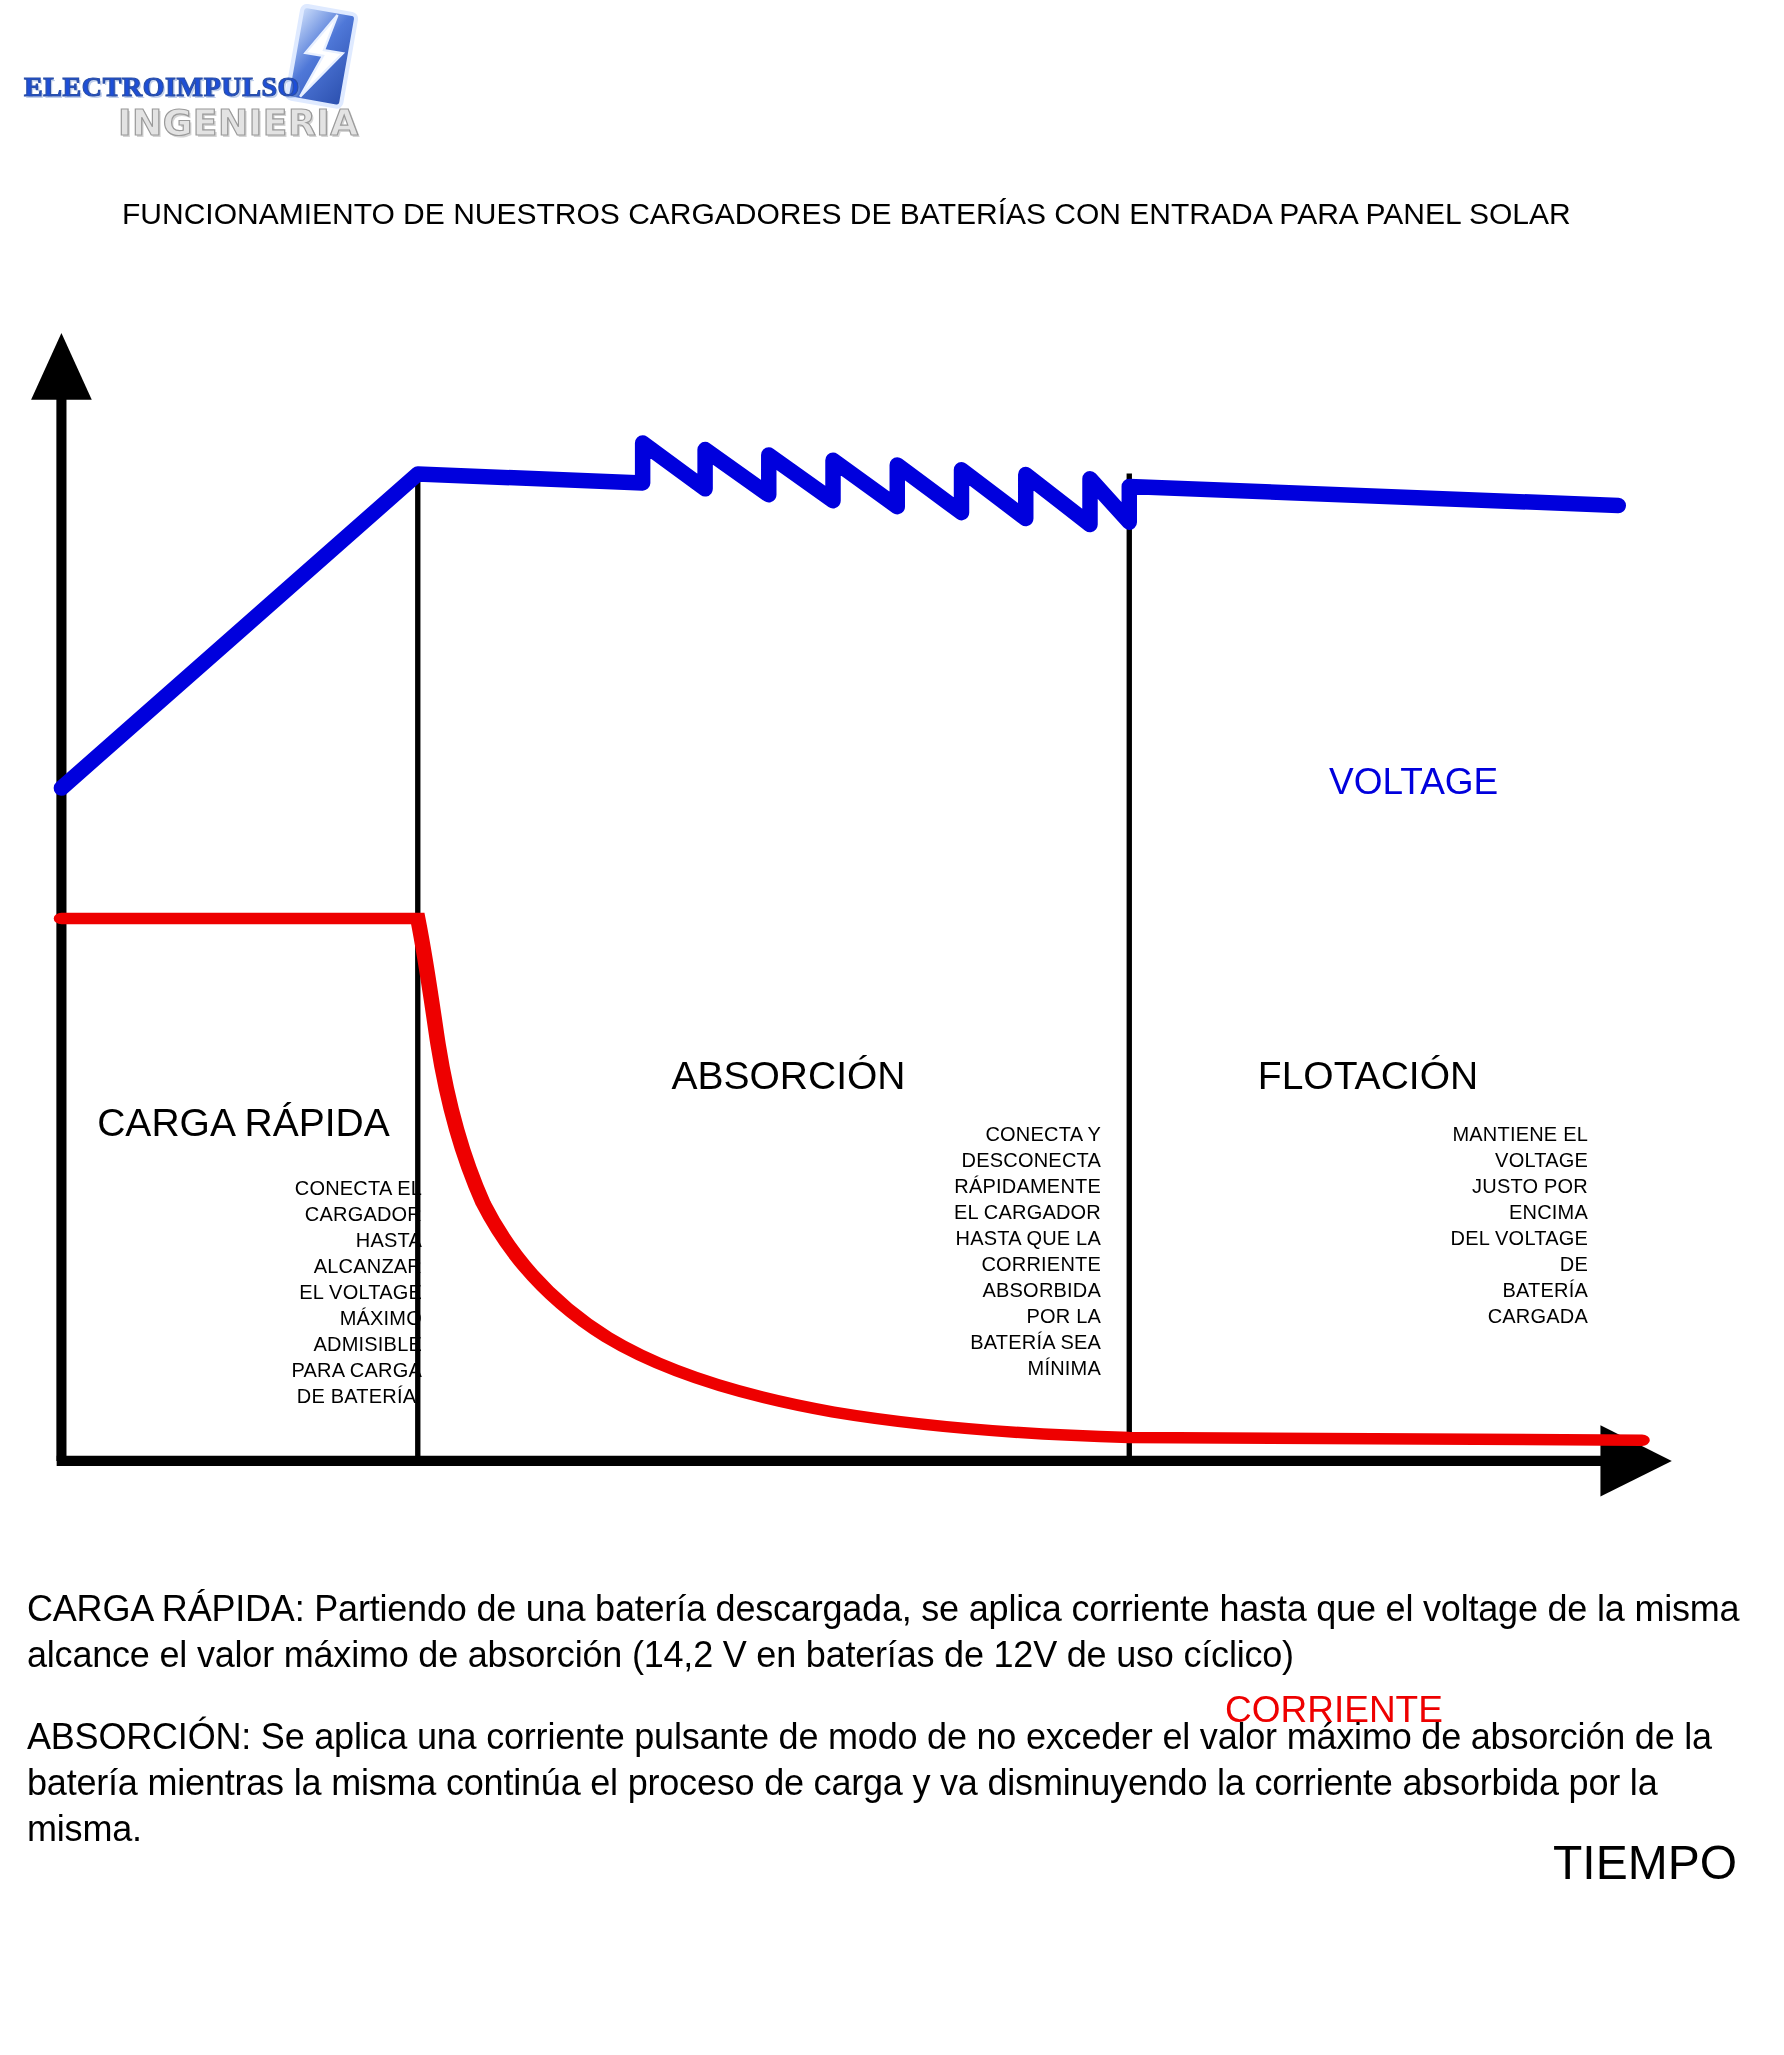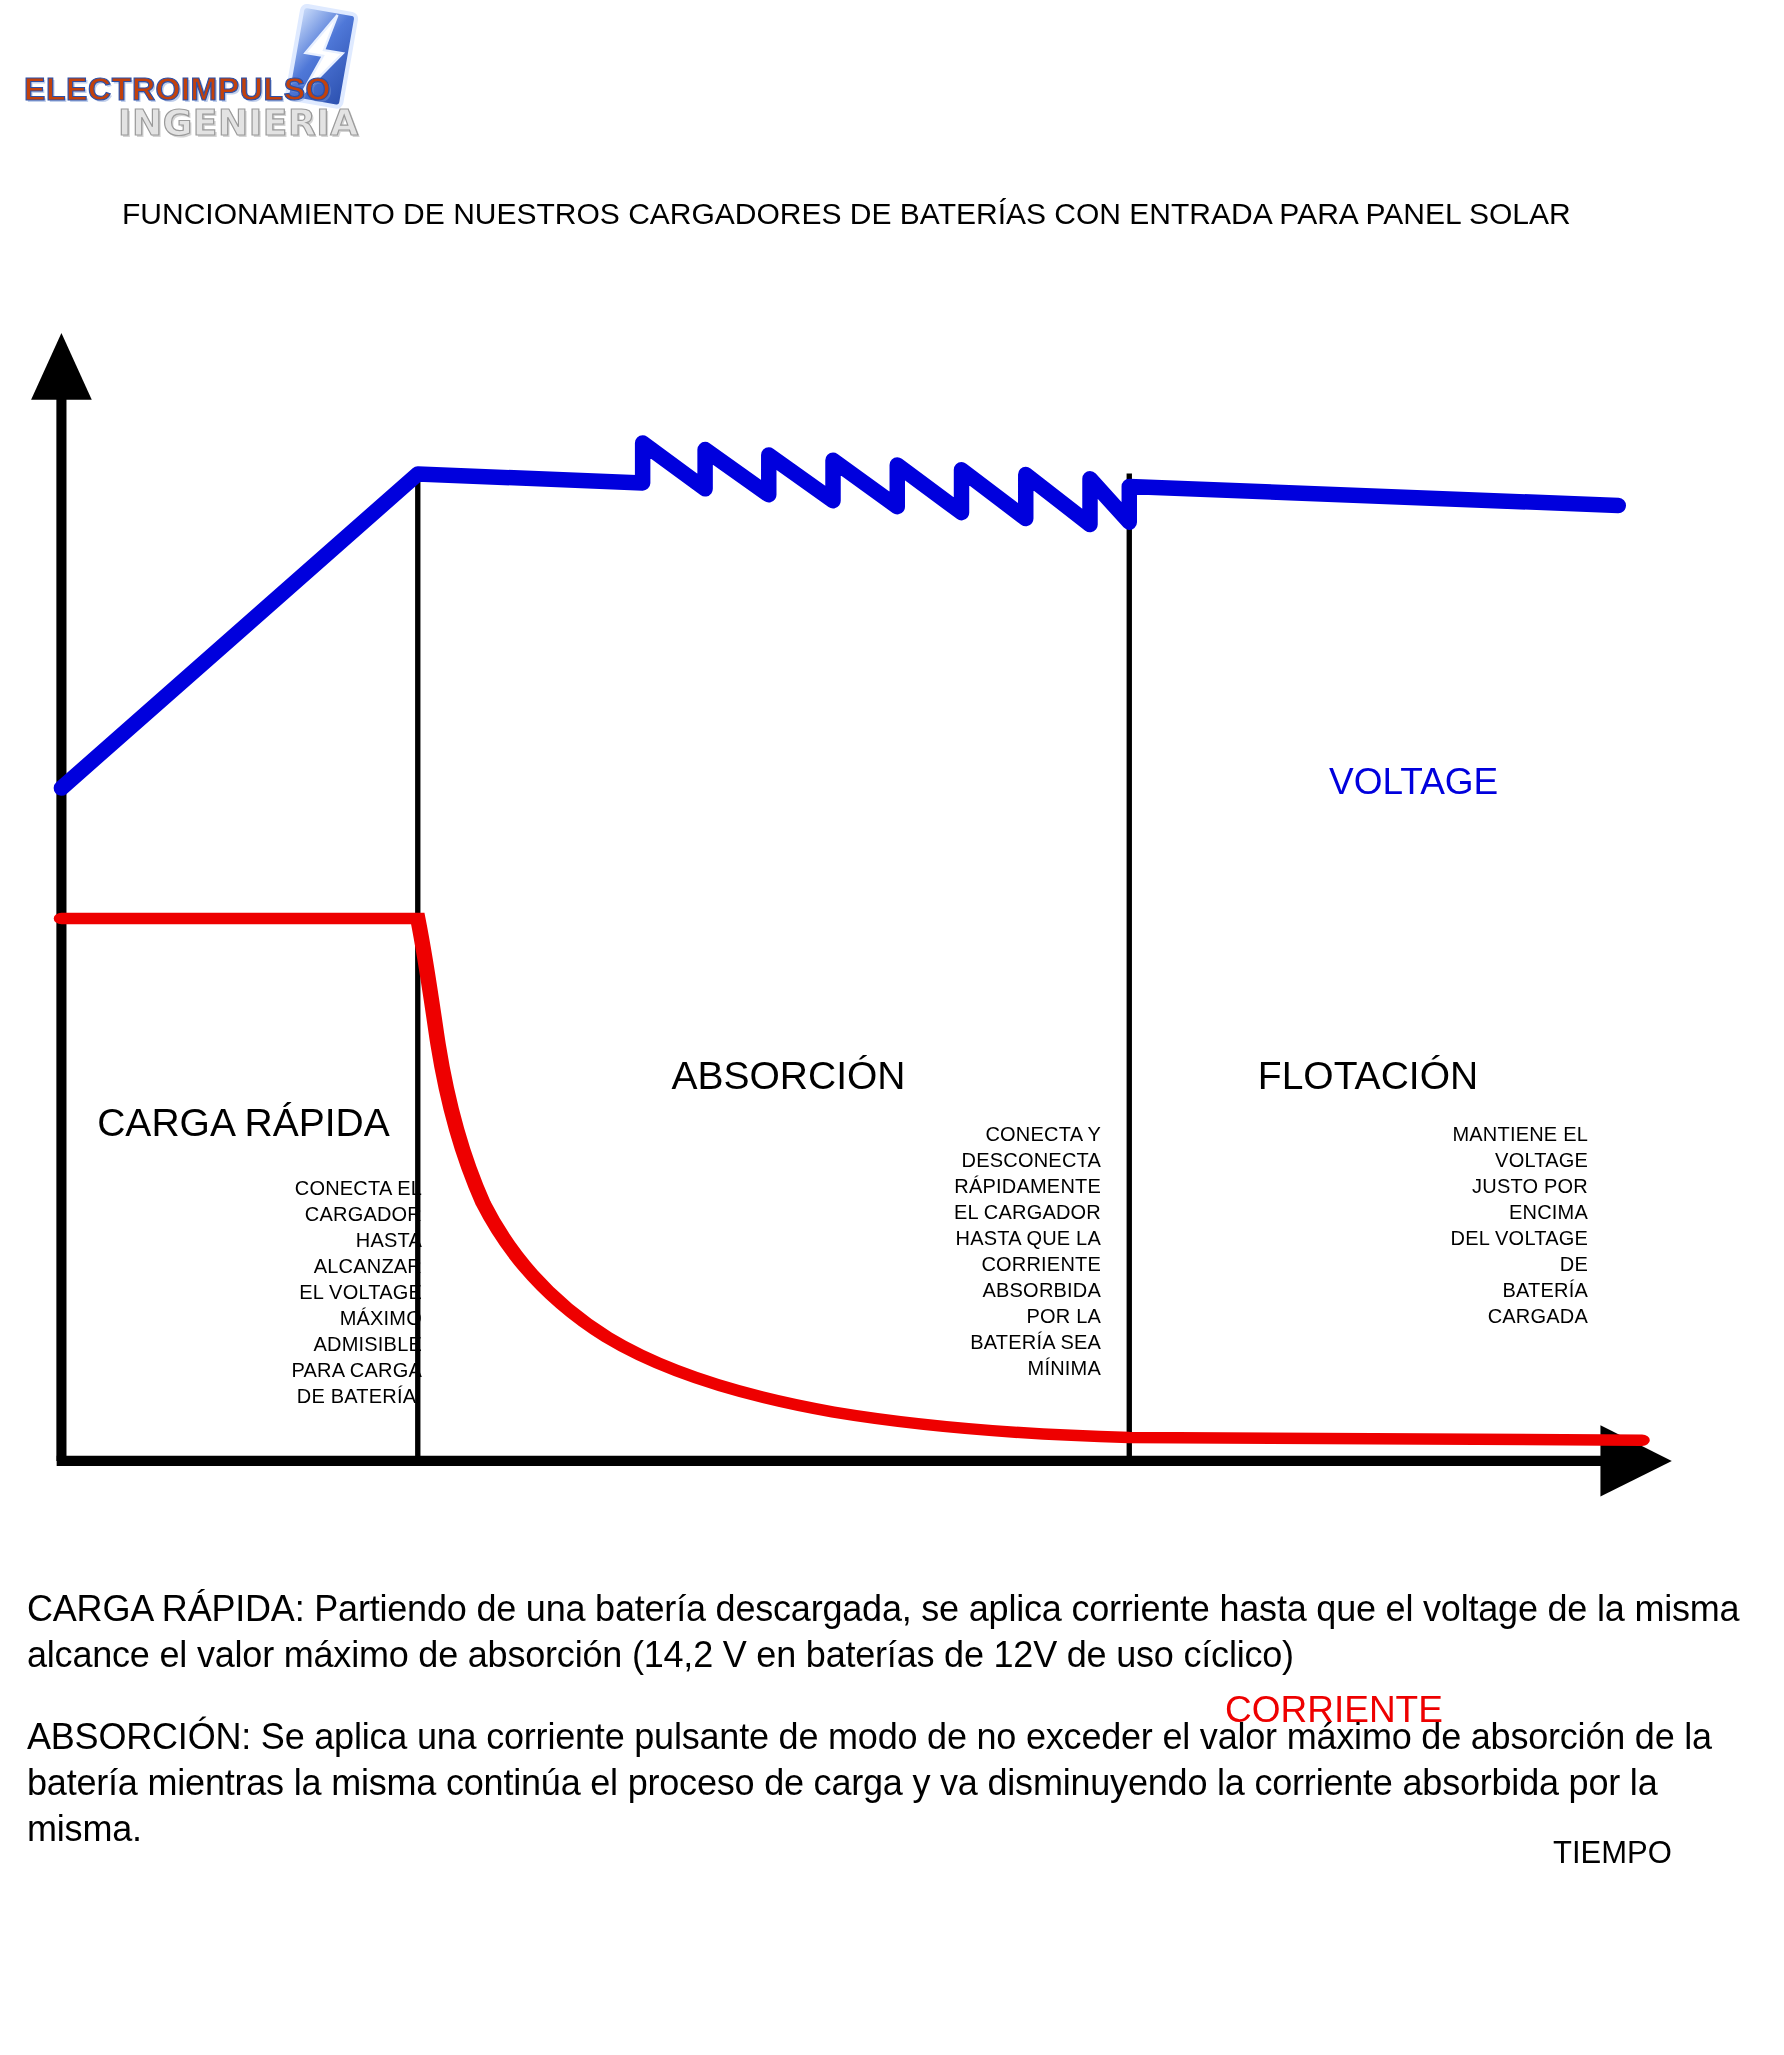--- a/index.html
+++ b/index.html
@@ -10,23 +10,23 @@
     font-family:"Liberation Sans", sans-serif;
     color:#000000;
     overflow:hidden;
   }
 
   
   #logo-block { position:absolute; left:24px; top:0px; width:428px; height:155px; }
   #logo-bolt-wrap { position:absolute; left:244px; top:1.2px; width:107px; height:113px; }
   #logo-word-main {
     position:absolute; left:0px; top:71px; width:381px;
-    font-family:Liberation Sans, sans-serif;
-    font-weight:bold; font-size:32px; letter-spacing:0.6px;
-    color:#c2410c;
+    font-family:Liberation Serif, serif;
+    font-weight:bold; font-size:28px; letter-spacing:0.6px;
+    color:#1d4ed8;
     -webkit-text-stroke:1.2px #2a4fa8;
     text-shadow: 1.8px 1.8px 0 rgba(120,150,210,.45);
     white-space:nowrap;
   }
   #logo-word-sub {
     position:absolute; left:94px; top:102px; width:333px;
     font-family:"DejaVu Sans", sans-serif;
     font-weight:bold; font-size:36px; letter-spacing:0.6px;
     color:#e3e3e3;
     -webkit-text-stroke:1.2px #9a9a9a;
@@ -59,21 +59,21 @@
   #label-voltage {
     position:absolute; left:1329px; top:428px;
     font-size:37px; color:#0000dd;
   }
   #label-corriente {
     position:absolute; left:1225px; top:1356px;
     font-size:37px; color:#ee0000;
   }
   #label-tiempo {
     position:absolute; left:1553px; top:1502px;
-    font-size:31px;
+    font-size:48px;
   }
 
   
   #paragraphs { position:absolute; left:27px; top:1550px; width:1734px; }
   .para { font-size:36px; line-height:1.28; margin-bottom:27px; letter-spacing:-0.2px; }
 </style>
 </head>
 <body>
 
 <div id="logo-block">

